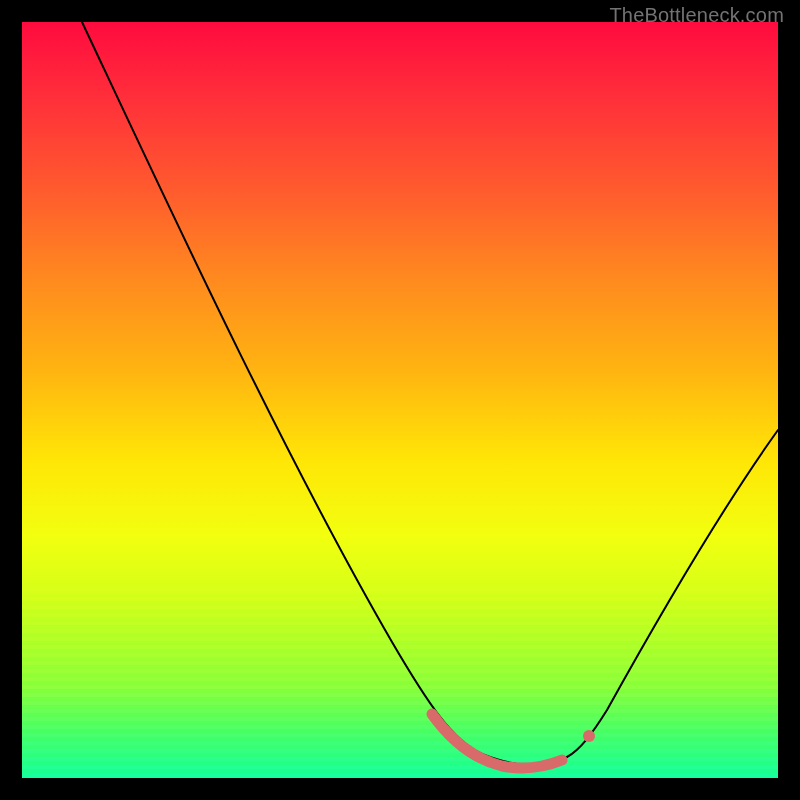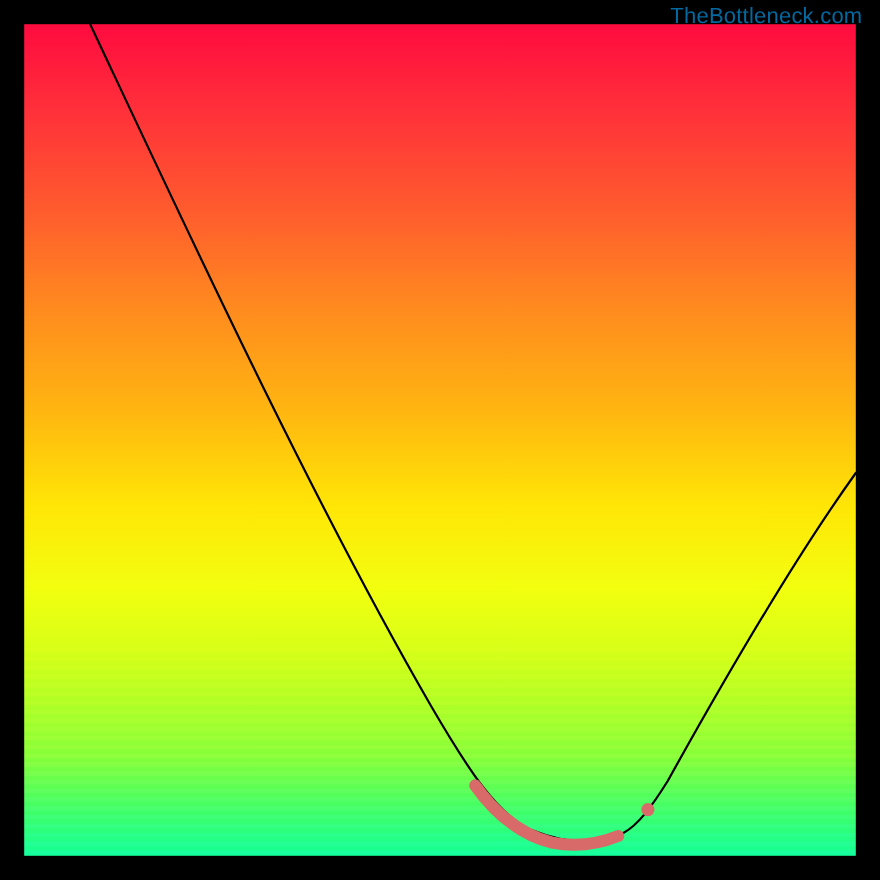--- a/index.html
+++ b/index.html
@@ -53,21 +53,21 @@
       rgba(0,0,0,0.03) 4px,
       rgba(0,0,0,0.03) 8px
     );
     mix-blend-mode: overlay;
     pointer-events: none;
   }
   .watermark {
     position: absolute;
     top: 4px;
     right: 16px;
-    color: #0369a1;
+    color: #737373;
     font-size: 20px;
     font-weight: 500;
     letter-spacing: 0.2px;
     pointer-events: none;
   }
   svg.curve-layer {
     position: absolute;
     left: 22px;
     top: 22px;
     width: 756px;

